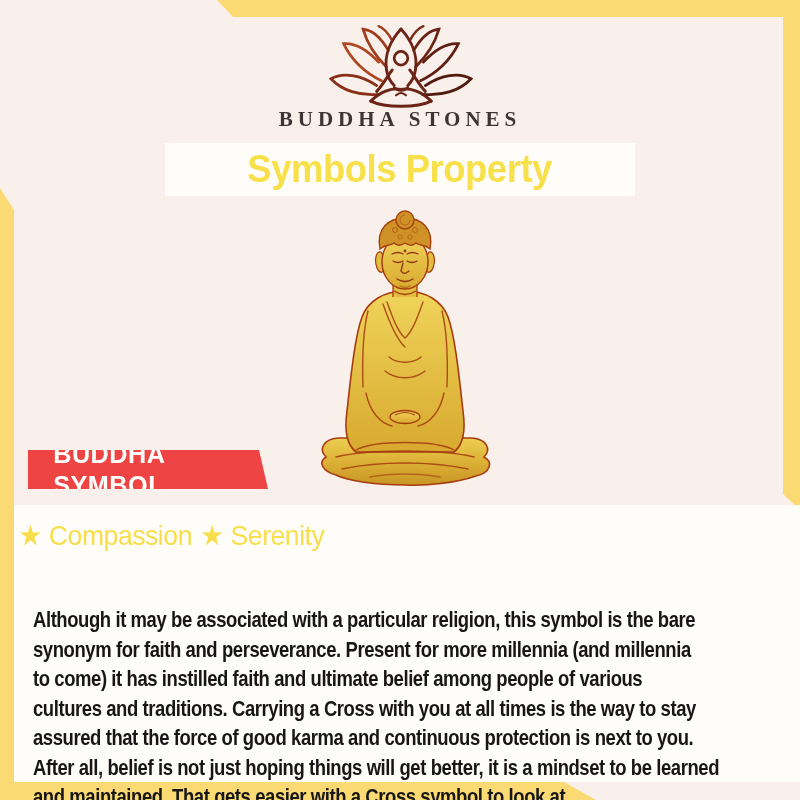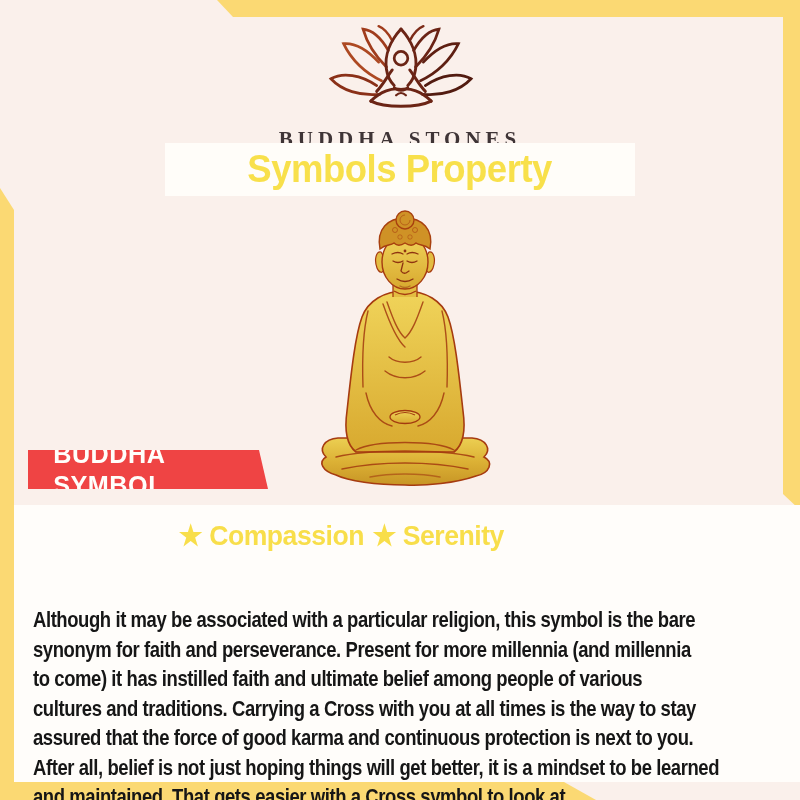--- a/index.html
+++ b/index.html
@@ -13,39 +13,39 @@
   .band-right{right:0;top:0;width:17px;height:510px;
     clip-path:polygon(0 0,17px 0,17px 510px,0 494px);}
   .band-left{left:0;top:188px;width:14px;height:612px;
     clip-path:polygon(0 0,14px 22px,14px 612px,0 612px);}
   .band-bottom{left:0;top:782px;width:596px;height:18px;
     clip-path:polygon(0 0,564px 0,596px 18px,0 18px);}
 
   .logo{position:absolute;left:328px;top:22px;width:146px;height:92px;}
   .brand-name{position:absolute;left:0;top:107px;width:800px;text-align:center;
     font-family:"Liberation Serif",serif;font-size:21px;font-weight:600;
-    letter-spacing:5px;color:#3e3436;margin-top:20px;}
+    letter-spacing:5px;color:#3e3436;}
 
   .title-bar{position:absolute;left:165px;top:143px;width:470px;height:53px;
     background:#fffdf9;display:flex;align-items:center;justify-content:center;}
   .title-bar h1{margin:0;font-size:38px;font-weight:700;color:#f8e04b;
     letter-spacing:-0.5px;transform:scaleX(0.96);}
 
   .statue{position:absolute;left:310px;top:206px;width:190px;height:282px;}
 
   .ribbon{position:absolute;left:28px;top:450px;width:240px;height:39px;
     background:#ef4444;display:flex;align-items:center;
     clip-path:polygon(0 0,231px 0,240px 39px,0 39px);}
   .ribbon span{padding-left:26px;font-size:26px;font-weight:700;color:#fffefb;
     letter-spacing:0.5px;transform:scaleX(0.97);transform-origin:0 50%;}
 
   .content{position:absolute;left:14px;top:505px;width:786px;height:277px;
     background:#fffdfa;}
-  .traits{position:absolute;left:0;top:14px;width:654px;text-align:center;
-    font-size:28px;font-weight:700;color:#f8de4a;letter-spacing:-0.5px;}
+  .traits{position:absolute;left:0;top:14px;width:654px;text-align:left;
+    font-size:28px;font-weight:400;color:#f8de4a;letter-spacing:-0.5px;}
   .traits .trait{display:inline-block;transform:scaleX(0.95);}
   .paragraph{position:absolute;left:19px;top:56px;width:760px;margin-top:44px;}
   .paragraph .line{white-space:nowrap;font-size:22px;font-weight:700;
     color:#161616;letter-spacing:-0.5px;line-height:29.5px;
     transform:scaleX(0.84);transform-origin:0 50%;}
 </style>
 </head>
 <body>
 
 <div class="canvas">

